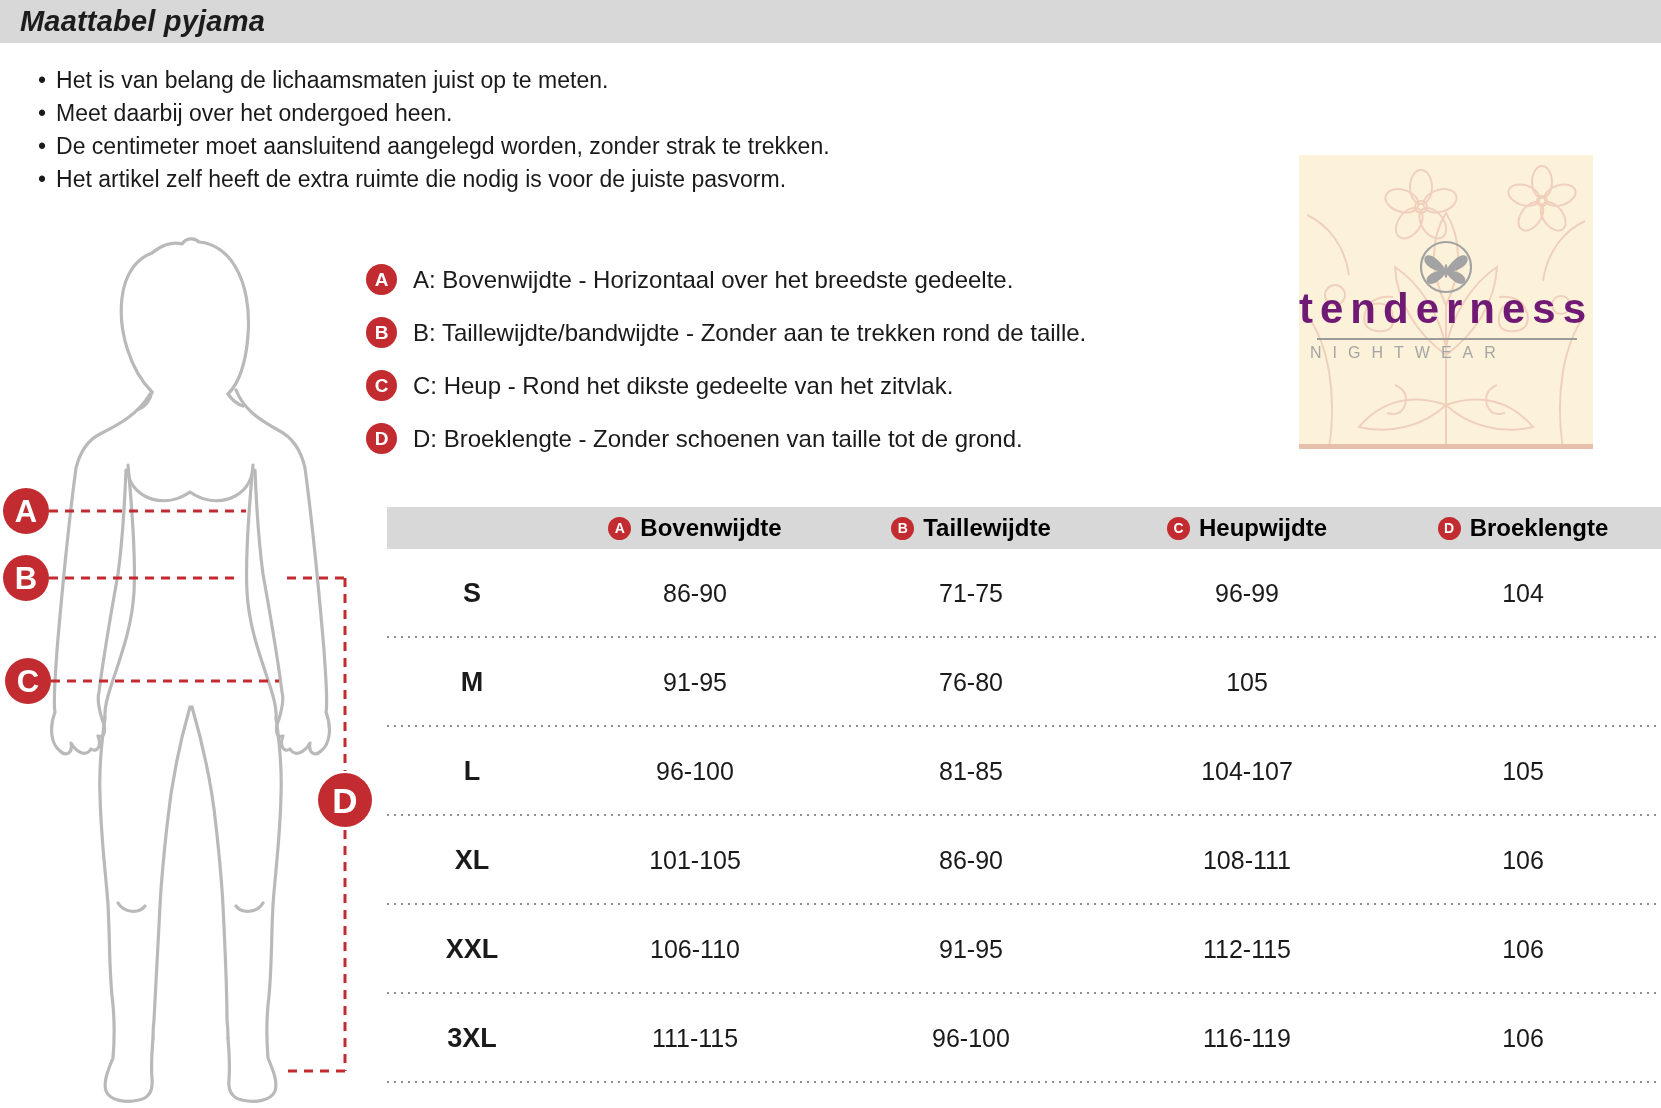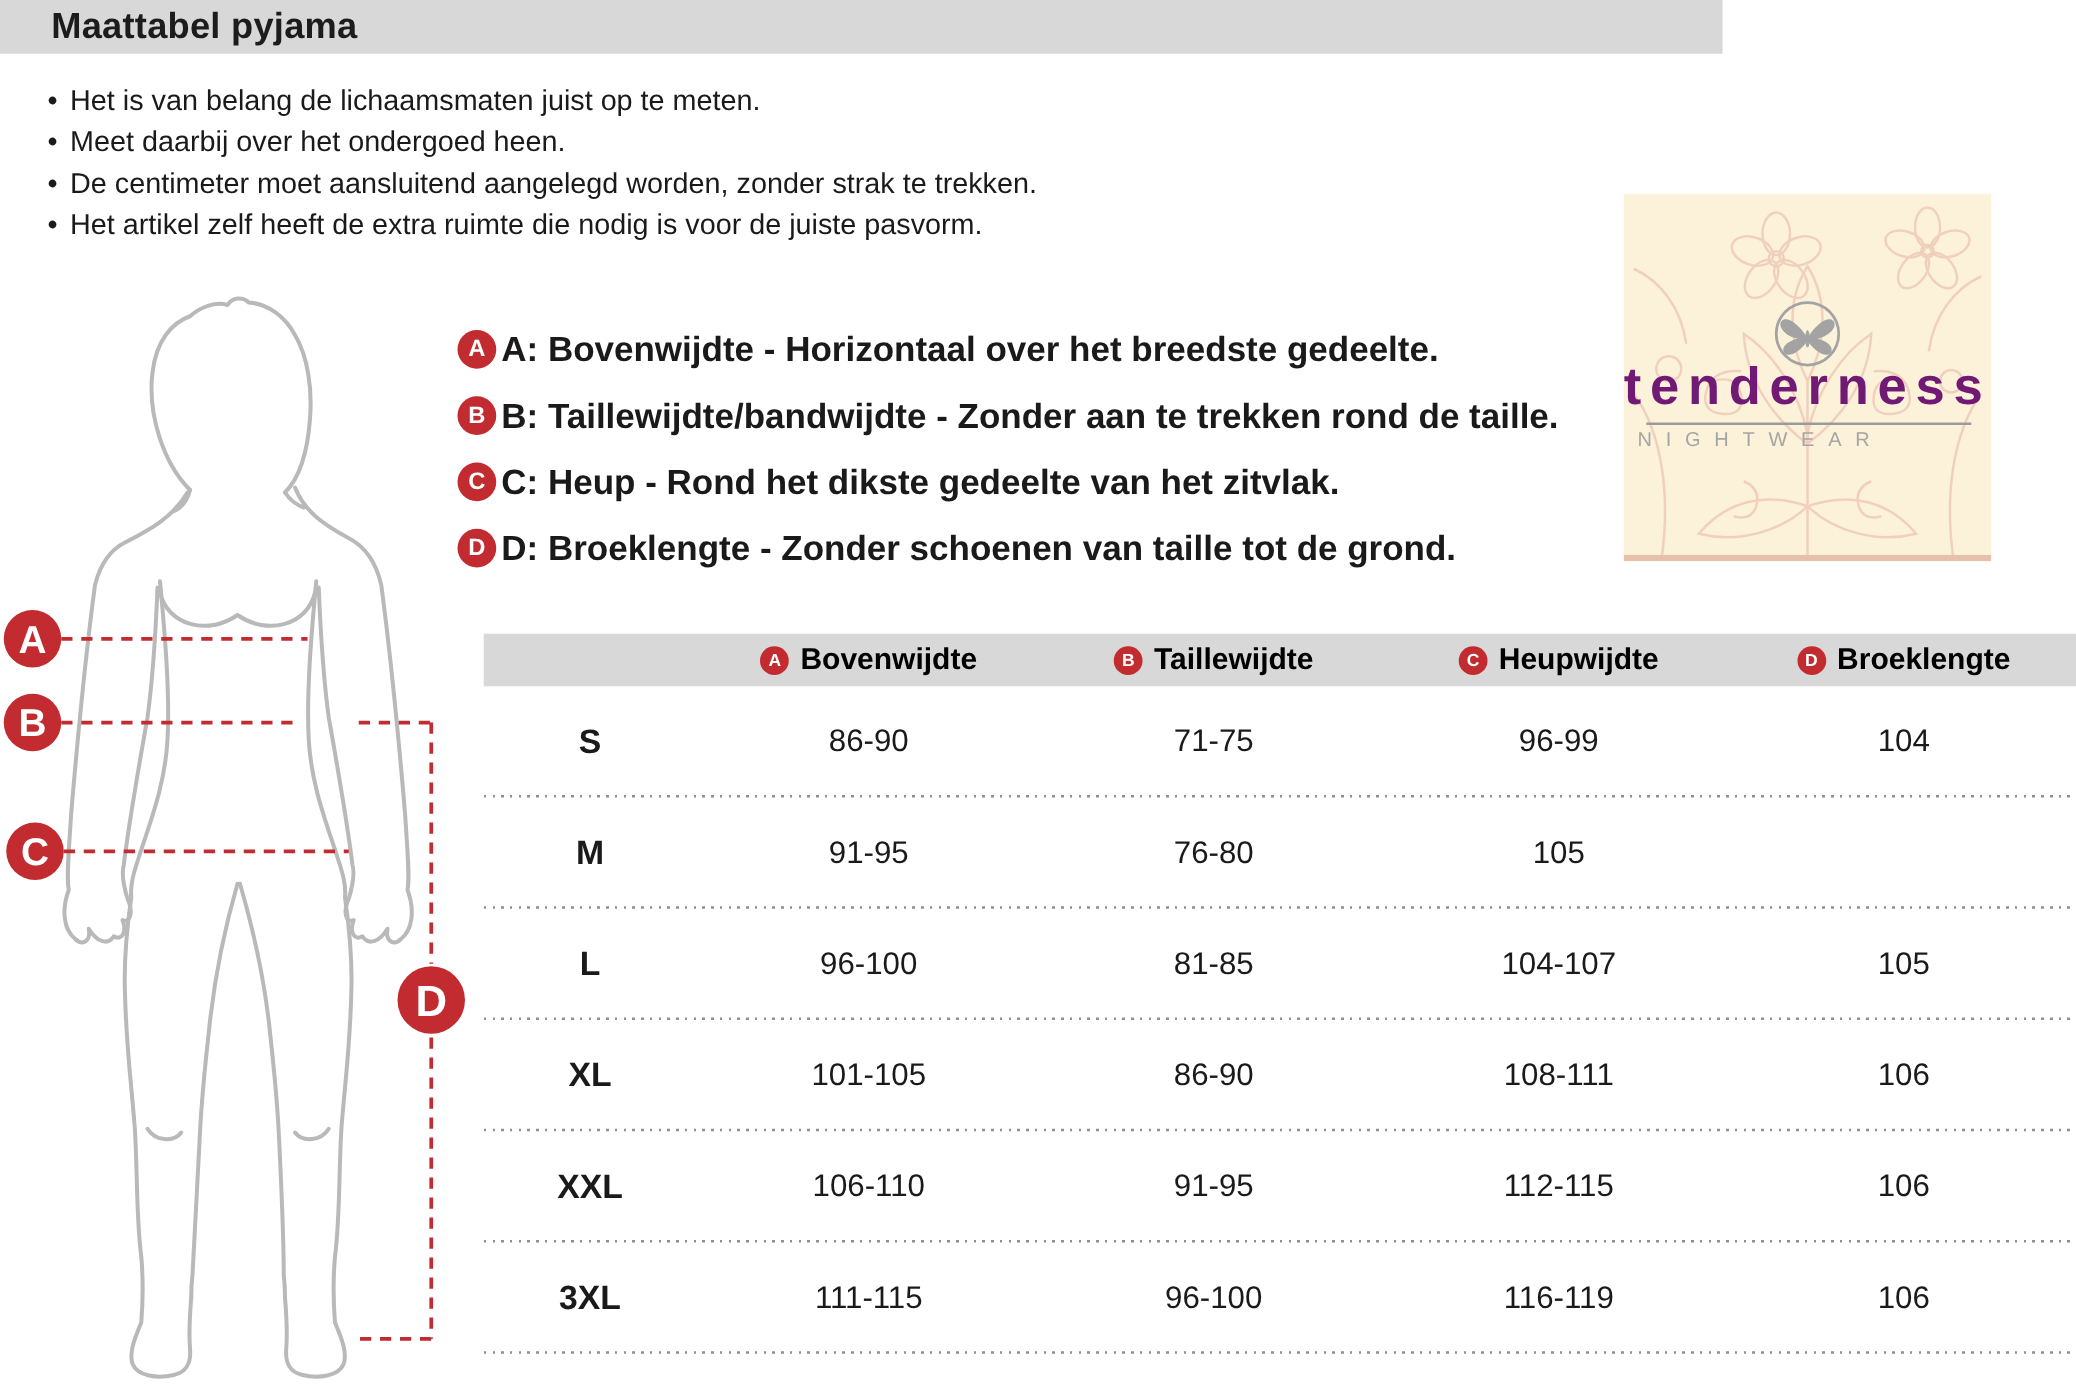--- a/index.html
+++ b/index.html
@@ -1,42 +1,42 @@
 <!DOCTYPE html>
 <html><head>
 <meta charset="utf-8">
 <style>
   * { margin:0; padding:0; box-sizing:border-box; }
   html,body { background:#ffffff; }
   body { font-family:"Liberation Sans", sans-serif; color:#1f1f1f; }
   .page { position:relative; width:1661px; height:1108px; background:#ffffff; overflow:hidden; }
 
   
-  .title-bar { position:absolute; left:0; top:0; width:1378px; height:43px;
-               background:#d8d8d8; display:flex; align-items:center; padding-left:41px; }
+  .title-bar { position:absolute; left:0; top:0; width:1661px; height:43px;
+               background:#d8d8d8; display:flex; align-items:center; padding-left:20px;font-style:italic; }
   .title-bar h1 { font-size:29px; font-weight:700; color:#1c1c1c; letter-spacing:0.2px; }
 
   
   .instructions { position:absolute; left:38px; top:64px; list-style:none; }
   .instructions li { font-size:23px; line-height:33px; color:#1a1a1a; display:flex; }
   .instructions .bullet { margin-right:10px; }
 
   
   .figure-svg { position:absolute; left:0; top:0; width:380px; height:1108px; }
   .silhouette { fill:none; stroke:#b9b9b9; stroke-width:3.2; stroke-linecap:round; stroke-linejoin:round; }
   .measure { fill:none; stroke:#c22b2f; stroke-width:3; stroke-dasharray:9 7; }
   .marker-circle { fill:#c22b2f; }
   .marker-letter { fill:#ffffff; font-family:"Liberation Sans", sans-serif; font-weight:700; text-anchor:middle; }
 
   
   .legend { position:absolute; left:366px; top:264px; }
   .legend-row { display:flex; align-items:center; height:31px; margin-bottom:22px; }
   .legend-badge { width:31px; height:31px; border-radius:50%; background:#c22b2f; color:#fff;
                   font-size:19px; font-weight:700; display:flex; align-items:center; justify-content:center; flex:0 0 31px; }
-  .legend-text { margin-left:4px; font-size:28px; color:#1a1a1a; white-space:nowrap;font-weight:bold; }
+  .legend-text { margin-left:16px; font-size:24px; color:#1a1a1a; white-space:nowrap; }
 
   
   .logo { position:absolute; left:1299px; top:155px; width:294px; height:294px;
           background:#fcf2da; overflow:hidden; }
   .logo-pattern { position:absolute; left:0; top:0; }
   .logo-brand { position:absolute; left:0; top:130px; width:100%; text-align:center;
                 font-size:42px; color:#701a75; letter-spacing:7px; font-weight:700; }
   .logo-rule { position:absolute; left:18px; top:183px; width:260px; height:2px; background:#9b9b9b; }
   .logo-sub { position:absolute; left:0; top:189px; width:100%; text-align:left;
               font-size:16px; color:#a5a5a5; letter-spacing:11px; text-indent:11px; }

